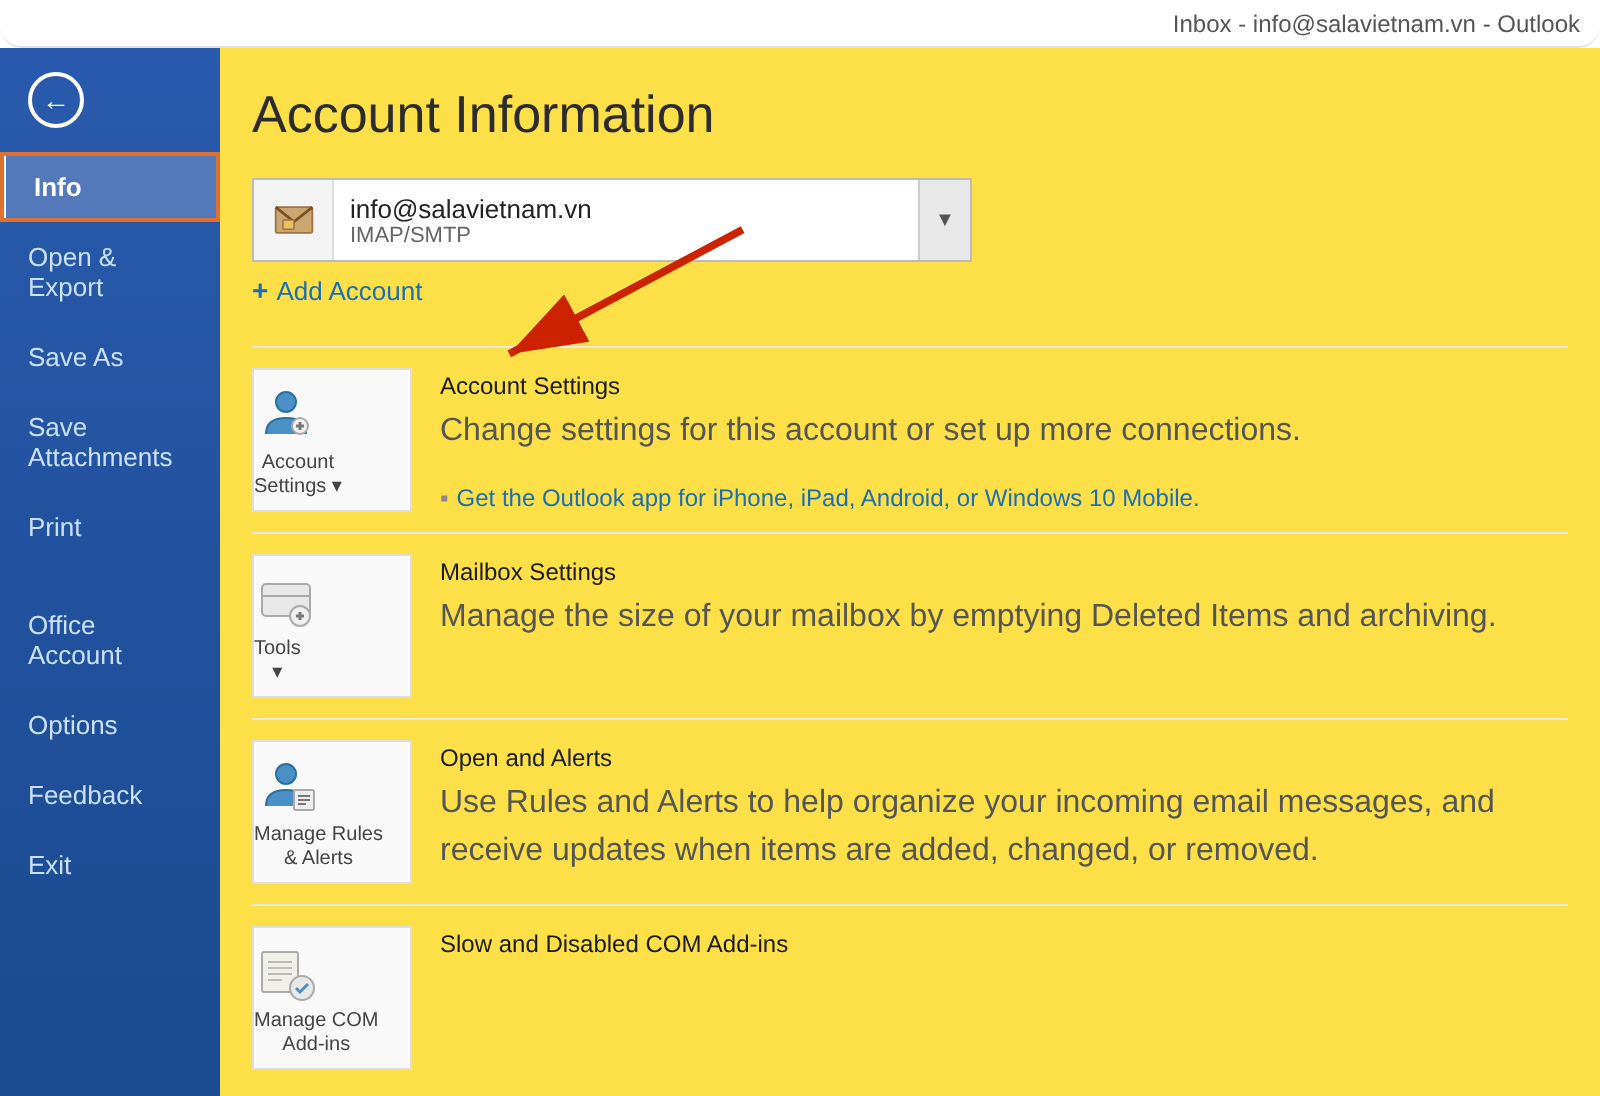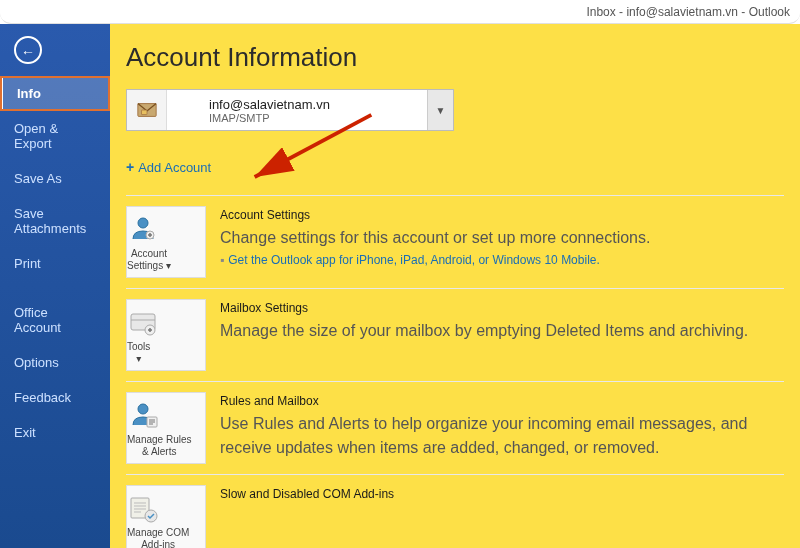--- a/index.html
+++ b/index.html
@@ -88,25 +88,24 @@
       font-weight: 300;
       color: #2c2c2c;
       margin-bottom: 16px;
     }
 
     
     .account-selector {
       display: flex;
       align-items: center;
       border: 1px solid #bbb;
-      width: 328px;
-      margin-bottom: 28px;
+      width: 360px;
+      margin-bottom: 6px;
       background: #fff;
       position: relative;
-      gap: 34px;
     }
 
     .account-icon-box {
       width: 40px;
       height: 40px;
       display: flex;
       align-items: center;
       justify-content: center;
       border-right: 1px solid #ddd;
       background: #f4f4f4;
@@ -217,21 +216,21 @@
       line-height: 1.5;
     }
 
     .section-link {
       color: #1a6eb5;
       font-size: 12px;
       cursor: pointer;
       display: flex;
       align-items: center;
       gap: 4px;
-      margin-top: 3px;
+      margin-top: 14px;
     }
 
     .section-link::before {
       content: '▪';
       color: #888;
     }
 
     
     .arrow-overlay {
       position: absolute;
@@ -350,21 +349,21 @@
             <circle cx="16" cy="10" r="5" fill="#4a90c4" stroke="#2a70a0" stroke-width="1"></circle>
             <path d="M6 26 Q6 18 16 18 Q26 18 26 26" fill="#4a90c4" stroke="#2a70a0" stroke-width="1"></path>
             <rect x="20" y="18" width="10" height="10" rx="1" fill="#f0f0f0" stroke="#aaa" stroke-width="1"></rect>
             <line x1="22" y1="21" x2="28" y2="21" stroke="#777" stroke-width="1"></line>
             <line x1="22" y1="23" x2="28" y2="23" stroke="#777" stroke-width="1"></line>
             <line x1="22" y1="25" x2="26" y2="25" stroke="#777" stroke-width="1"></line>
           </svg>
           <span class="section-icon-label">Manage Rules<br>&amp; Alerts</span>
         </div>
         <div class="section-text">
-          <div class="section-title">Rules and Mailbox</div>
+          <div class="section-title">Open and Alerts</div>
           <div class="section-desc">Use Rules and Alerts to help organize your incoming email messages, and receive updates when items are added, changed, or removed.</div>
         </div>
       </div>
 
       <div class="section-row">
         <div class="section-icon-box">
           <svg viewBox="0 0 32 32">
             <rect x="4" y="6" width="18" height="20" rx="1" fill="#f0f0e8" stroke="#aaa" stroke-width="1"></rect>
             <line x1="7" y1="11" x2="19" y2="11" stroke="#bbb" stroke-width="1"></line>
             <line x1="7" y1="14" x2="19" y2="14" stroke="#bbb" stroke-width="1"></line>

